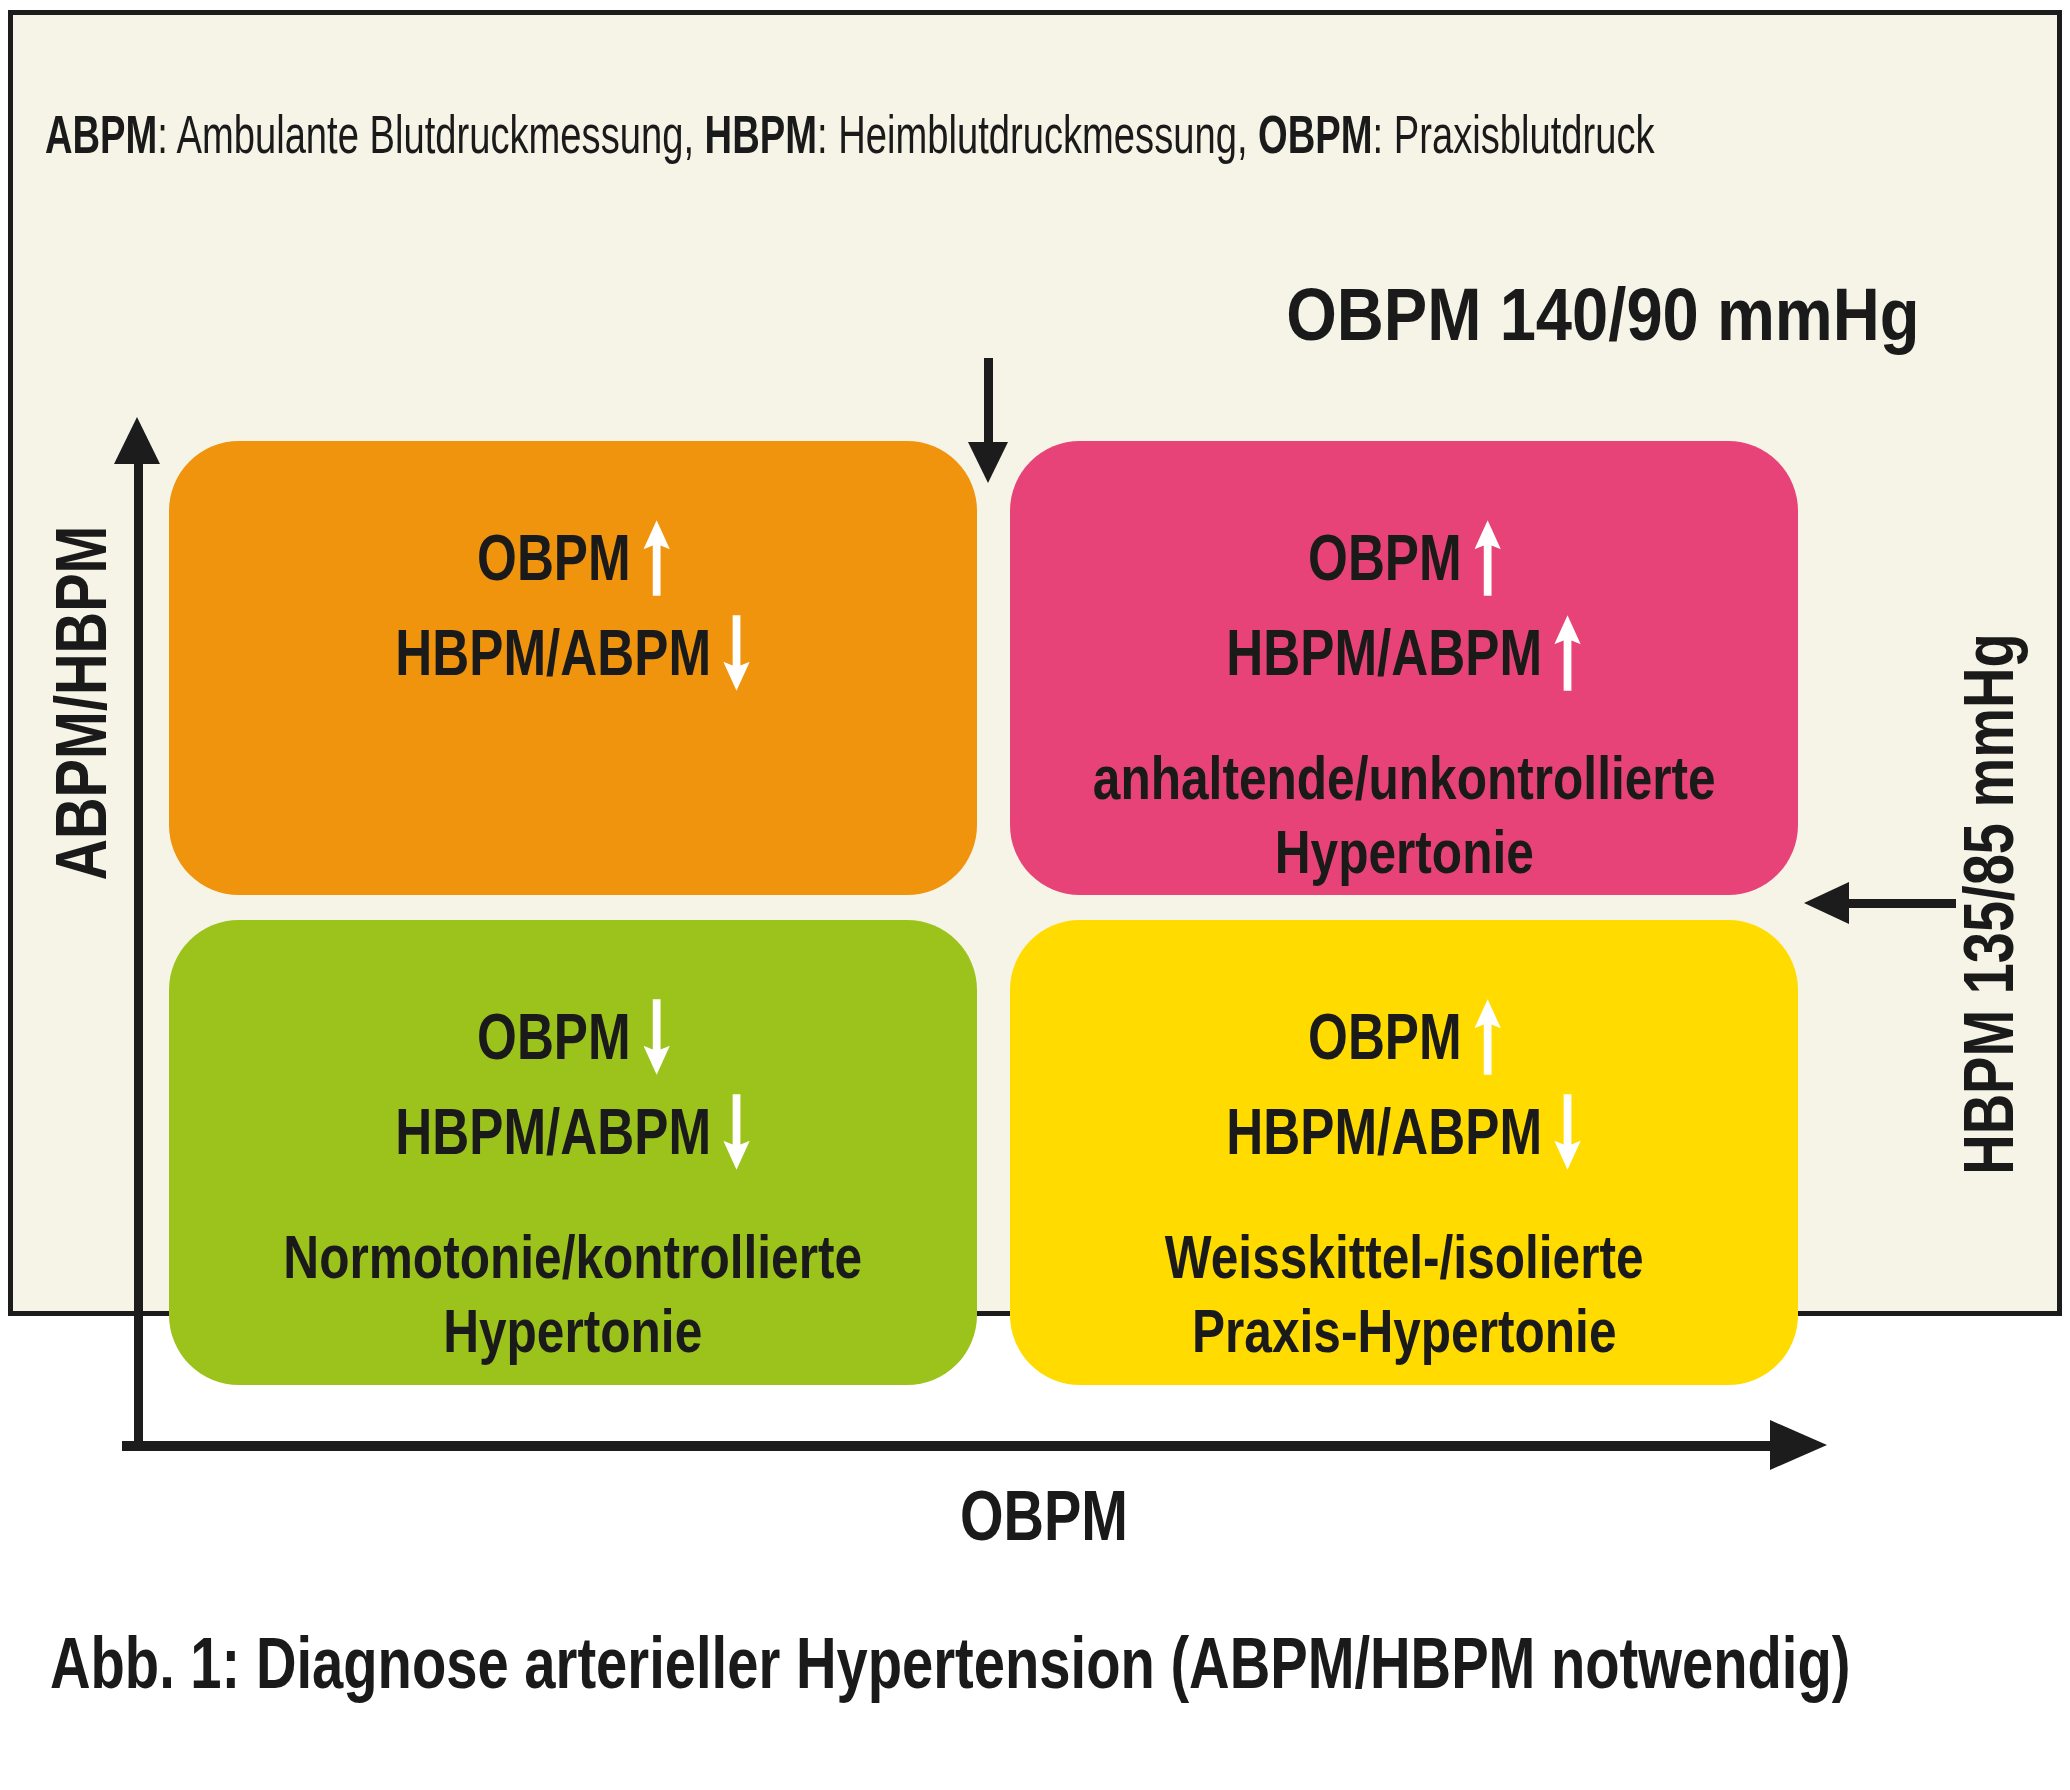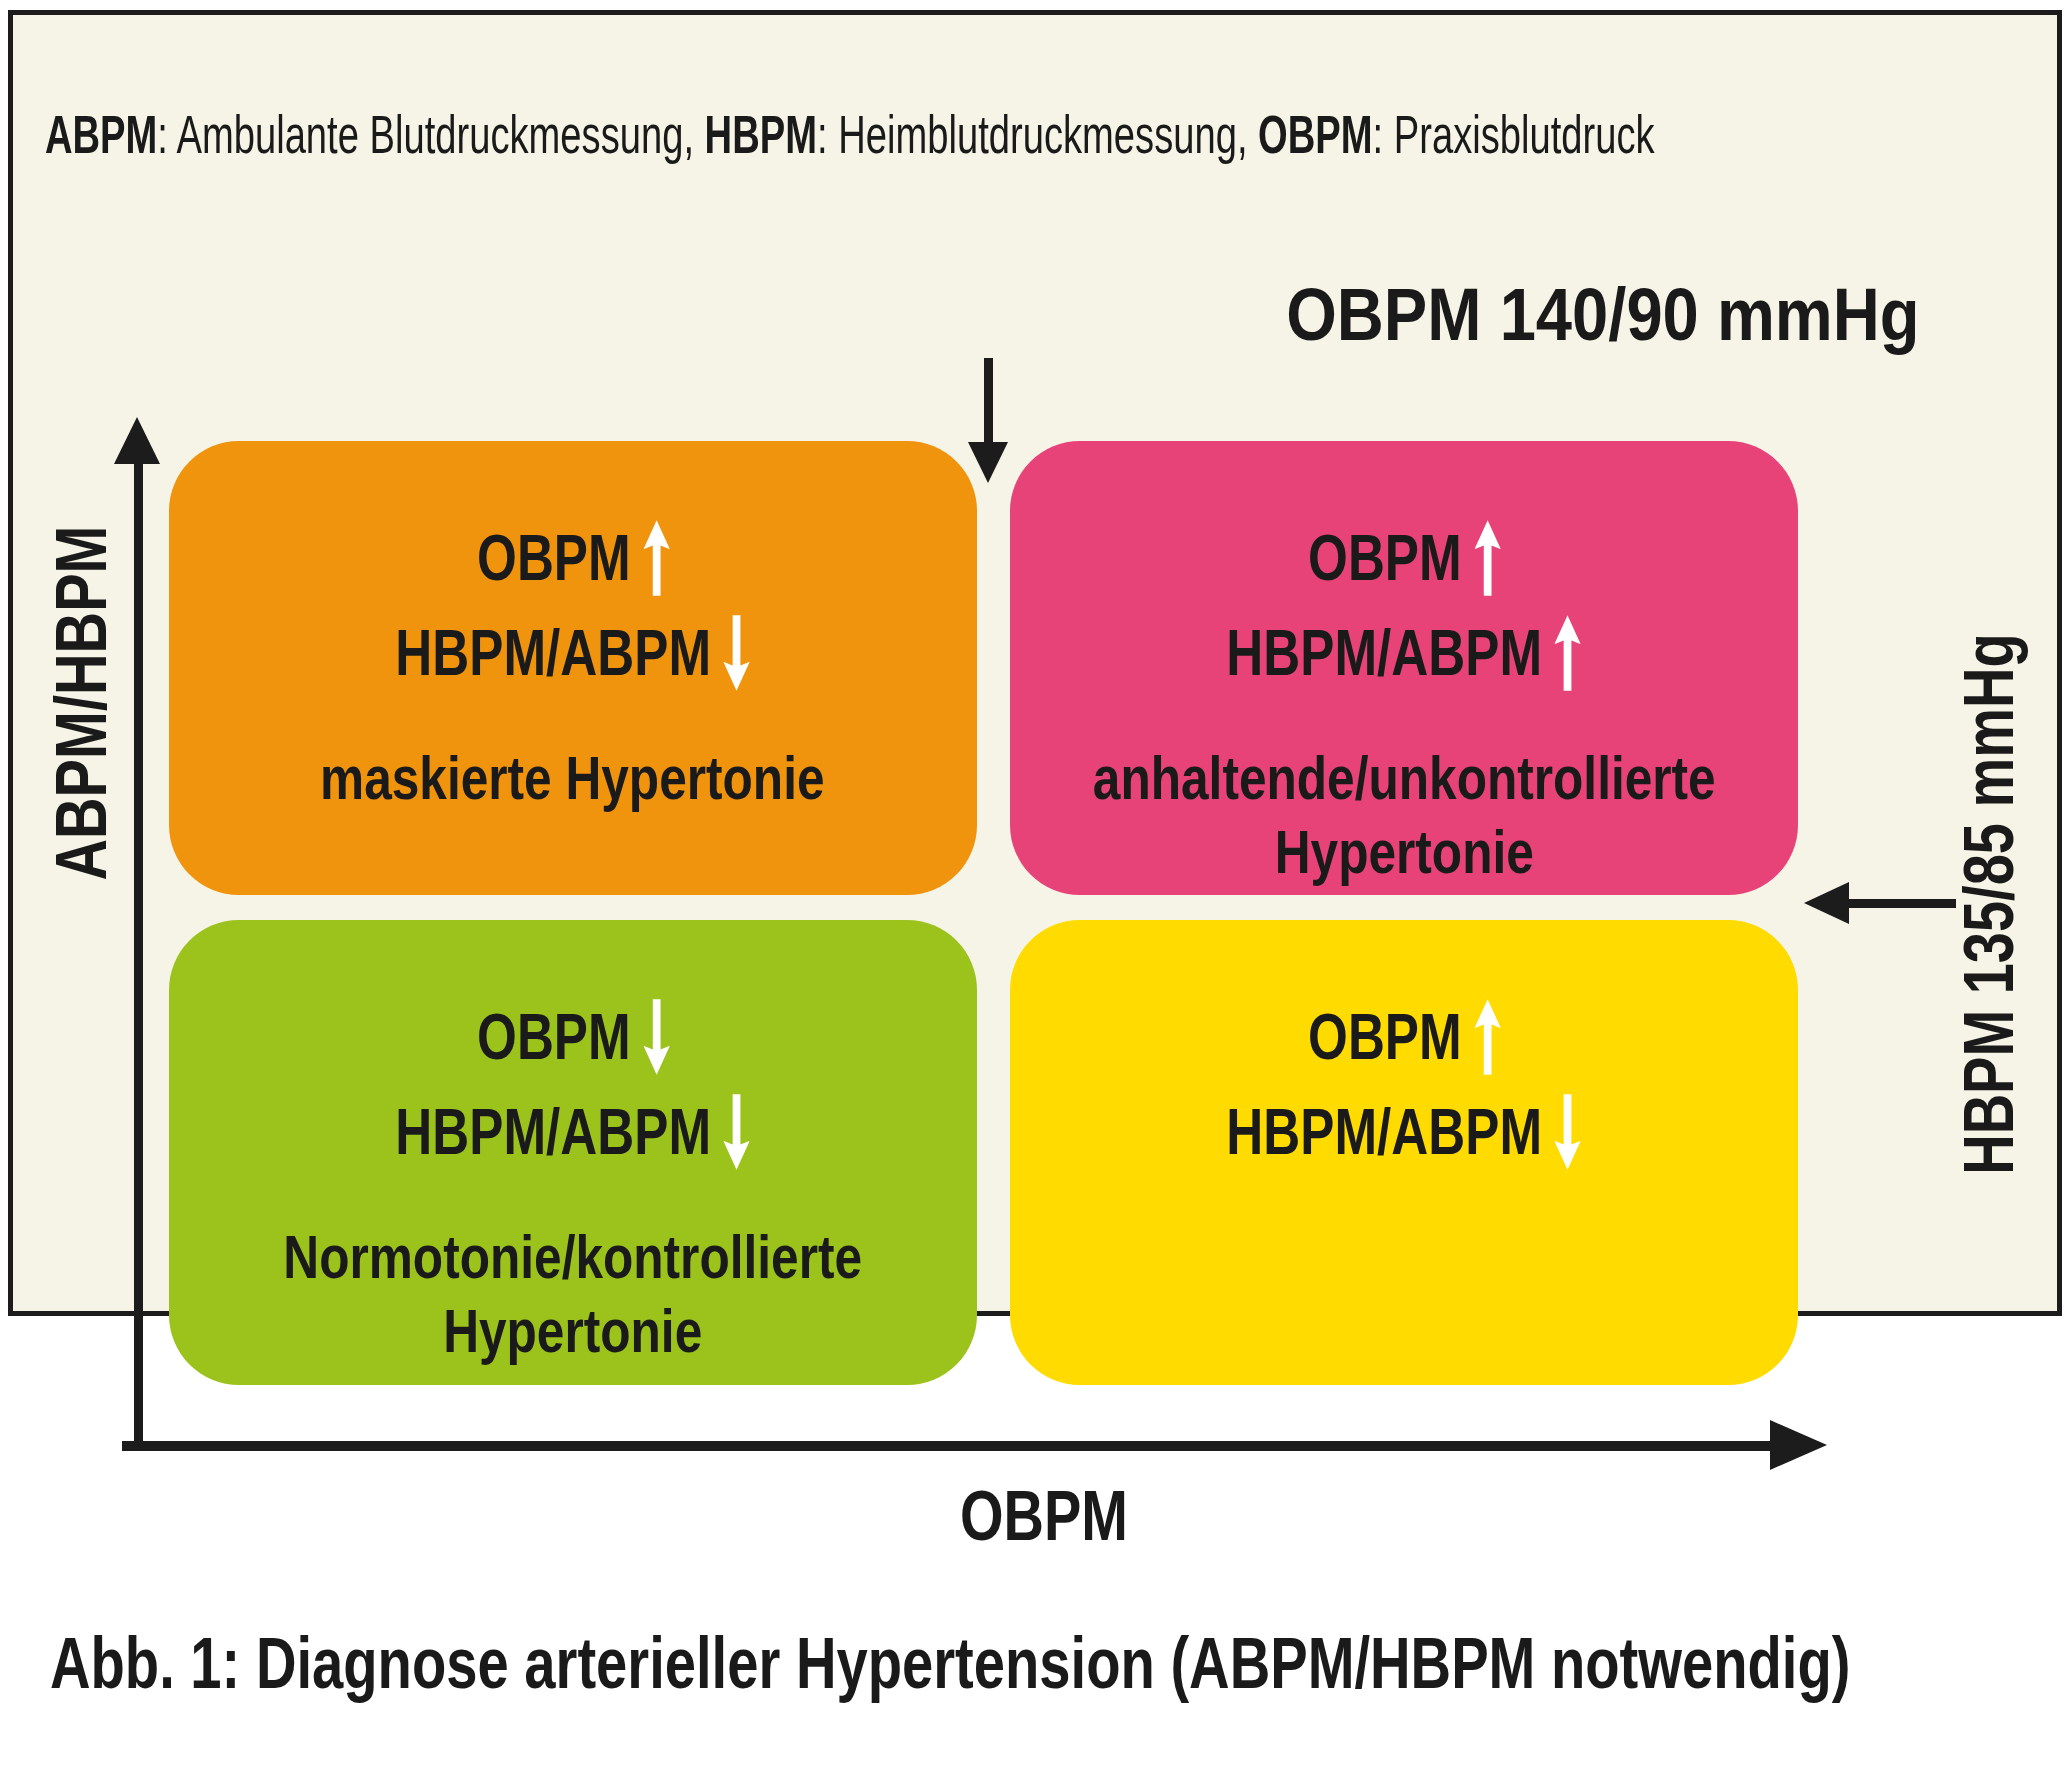--- a/index.html
+++ b/index.html
@@ -143,24 +143,20 @@
         </span>
       </div>
       <div class="q-line">
         <span>HBPM/ABPM</span>
         <span class="q-arrow down">
           <svg width="33" height="76" viewBox="0 0 34 78">
               <path fill="#ffffff" d="M17 0 L34 30 L22 26 L22 78 L12 78 L12 26 L0 30 Z"></path>
             </svg>
         </span>
       </div>
-      <div class="q-desc">
-        <span class="dline">maskierte Hypertonie</span>
-
-      </div>
     </div>
 
     <div class="q" id="q-sustained" style="background: rgb(231, 67, 120);">
       <div class="q-line">
         <span>OBPM</span>
         <span class="q-arrow">
           <svg width="33" height="76" viewBox="0 0 34 78">
               <path fill="#ffffff" d="M17 0 L34 30 L22 26 L22 78 L12 78 L12 26 L0 30 Z"></path>
             </svg>
         </span>
@@ -212,20 +208,24 @@
         </span>
       </div>
       <div class="q-line">
         <span>HBPM/ABPM</span>
         <span class="q-arrow down">
           <svg width="33" height="76" viewBox="0 0 34 78">
               <path fill="#ffffff" d="M17 0 L34 30 L22 26 L22 78 L12 78 L12 26 L0 30 Z"></path>
             </svg>
         </span>
       </div>
+      <div class="q-desc">
+        <span class="dline">Weisskittel-/isolierte</span>
+        <span class="dline">Praxis-Hypertonie</span>
+      </div>
     </div>
 
     <div class="caption">
       <span class="cx-l">Abb. 1: Diagnose arterieller Hypertension (ABPM/HBPM notwendig)</span>
     </div>
 
   </div>
 </div>
 
 

